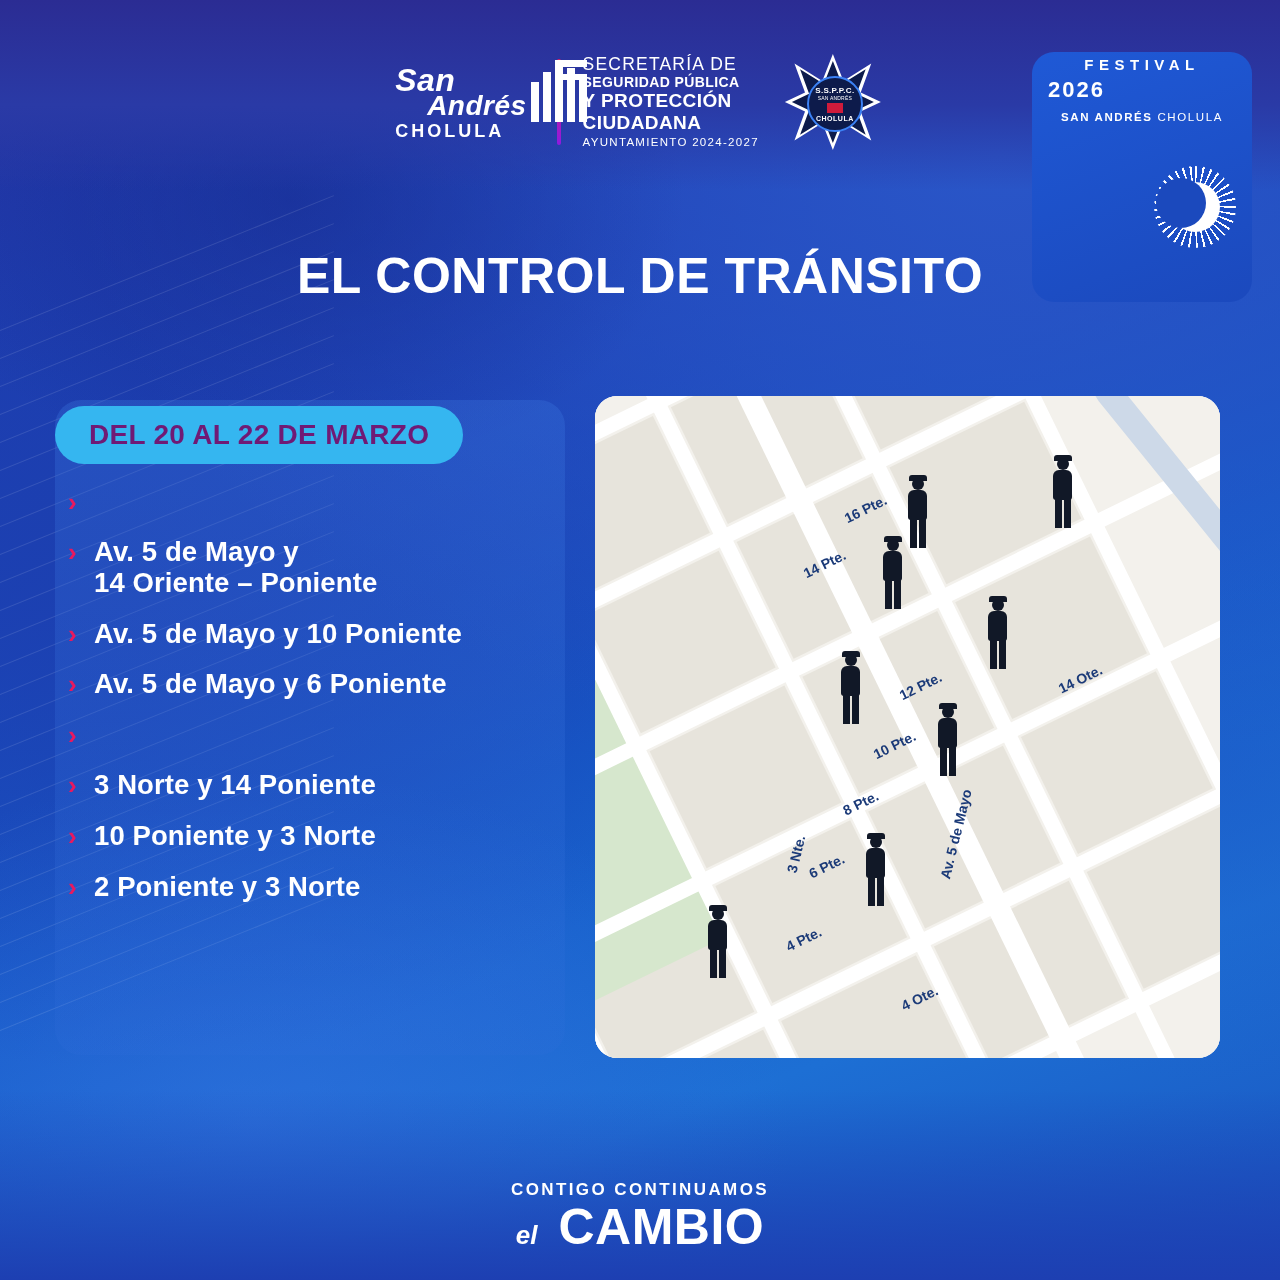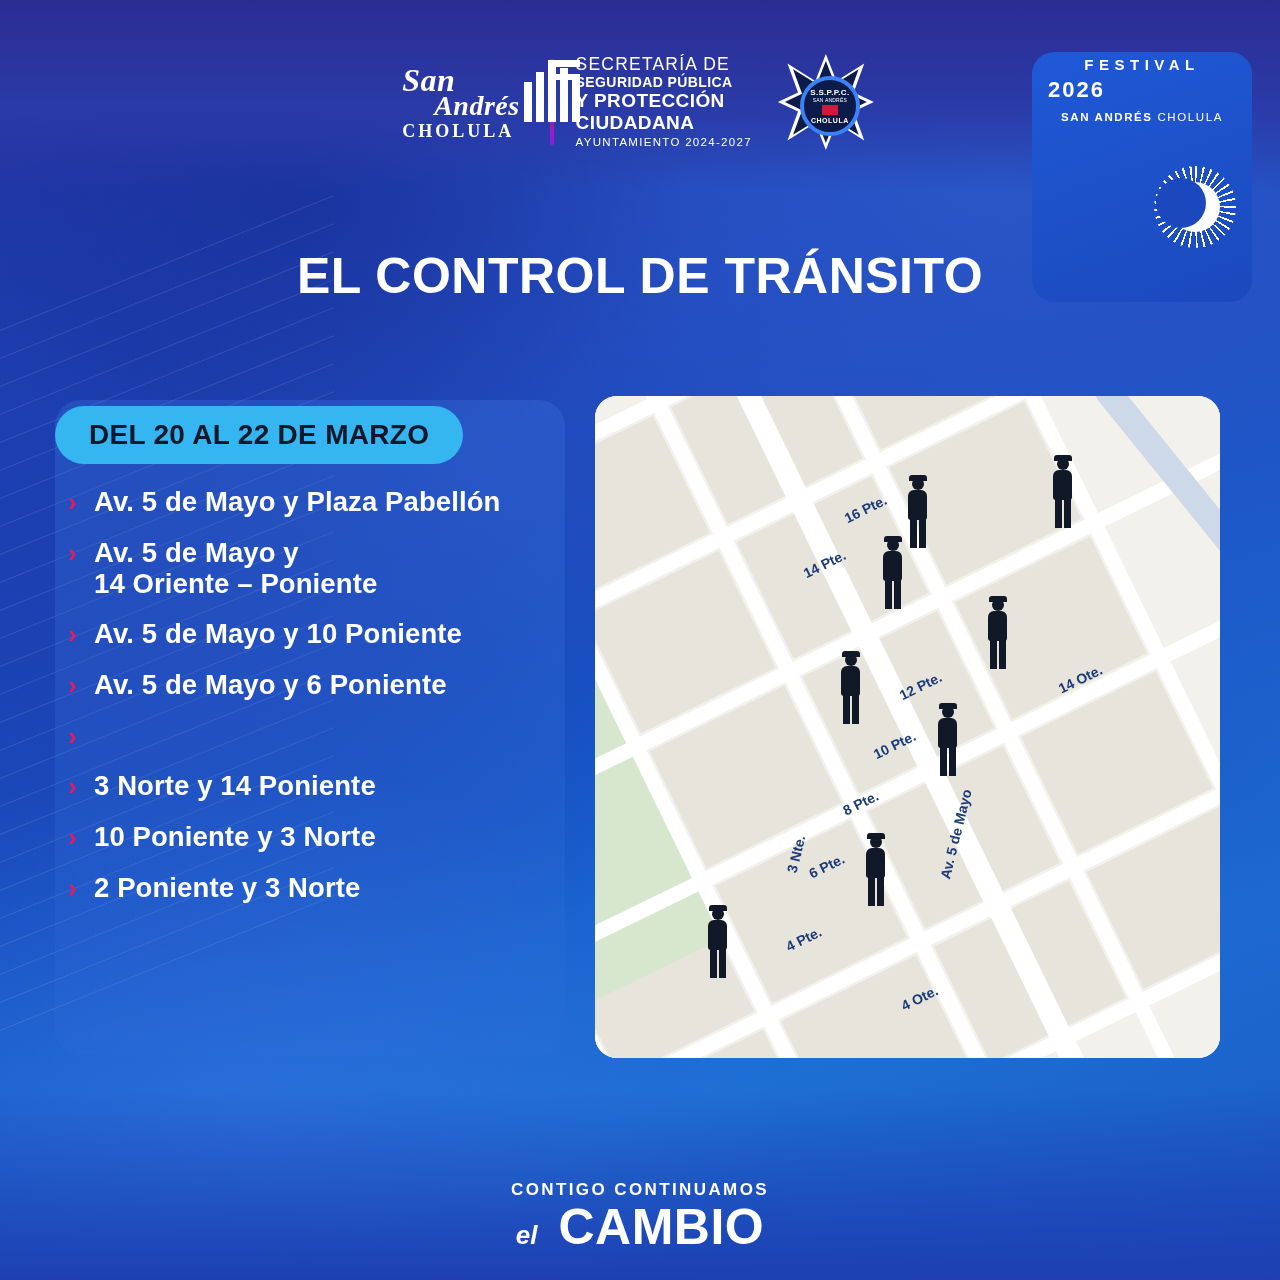--- a/index.html
+++ b/index.html
@@ -42,21 +42,21 @@
   .botband{
     position:absolute;left:0;bottom:0;width:100%;height:190px;
     background:linear-gradient(0deg,#1d3fb2 0%, rgba(29,63,178,0) 100%);
   }
 
   
   .header{
     position:absolute;left:0;top:42px;width:100%;height:120px;
     display:flex;align-items:center;justify-content:center;gap:22px;
   }
-  .logo-sac{color:#fff;text-align:left;line-height:1;position:relative;padding-right:8px;font-family:Liberation Serif, serif;}
+  .logo-sac{color:#fff;text-align:left;line-height:1;position:relative;padding-right:8px;}
   .logo-sac .l1{font-size:32px;font-weight:bold;letter-spacing:.5px;font-style:italic;}
   .logo-sac .l2{font-size:28px;font-weight:bold;letter-spacing:.5px;font-style:italic;margin-top:-4px;margin-left:32px;}
   .logo-sac .l3{font-size:18px;font-weight:bold;letter-spacing:3px;margin-top:2px;}
   .sac-mark{
     position:absolute;right:-62px;top:-4px;width:66px;height:64px;
   }
   .sac-mark span{position:absolute;background:#fff;}
   .divider-bar{width:4px;height:86px;background:linear-gradient(180deg,#e8195f,#8f1ae0);border-radius:2px;}
   .sec-text{color:#fff;line-height:1.12;}
   .sec-text .s1{font-size:17.5px;letter-spacing:1.2px;}
@@ -66,21 +66,21 @@
   .sec-text .s5{font-size:11.5px;letter-spacing:1.3px;margin-top:3px;}
   .shield{position:relative;width:104px;height:104px;}
   .star{
     position:absolute;left:50%;top:50%;width:96px;height:96px;margin:-48px 0 0 -48px;
     background:#fff;
     clip-path:polygon(50% 0%,61% 28%,90% 10%,79% 40%,100% 50%,79% 60%,90% 90%,61% 72%,50% 100%,39% 72%,10% 90%,21% 60%,0% 50%,21% 40%,10% 10%,39% 28%);
   }
   .star.inner{width:82px;height:82px;margin:-41px 0 0 -41px;background:#0d1b4b;}
   .star-core{
     position:absolute;left:50%;top:50%;width:52px;height:52px;margin:-26px 0 0 -26px;
-    border-radius:50%;background:#0d1b4b;border:4px solid #3b82f6;
+    border-radius:50%;background:#0d1b4b;border:2px solid #3b82f6;
     display:flex;flex-direction:column;align-items:center;justify-content:center;color:#fff;
   }
   .star-core .c1{font-size:8px;font-weight:bold;letter-spacing:.3px;}
   .star-core .c2{font-size:5px;letter-spacing:.2px;}
   .star-core .c3{width:16px;height:10px;background:#cf1b3b;margin:2px 0;}
   .star-core .c4{font-size:7px;font-weight:bold;letter-spacing:.5px;}
 
   
   .festival{
     position:absolute;right:28px;top:52px;width:220px;height:250px;
@@ -107,21 +107,21 @@
   .title-wrap .t2{font-size:50px;font-weight:bold;letter-spacing:.5px;margin-top:4px;}
 
   
   .panel{
     position:absolute;left:55px;top:400px;width:510px;height:655px;
     background:linear-gradient(180deg, rgba(60,120,225,.30), rgba(50,110,220,.16));
     border-radius:26px;
   }
   .datechip{
     position:absolute;left:55px;top:406px;
-    background:#35b6f0;color:#0f172a;
+    background:#35b6f0;color:#701a75;
     border-radius:30px;padding:13px 34px;
     font-size:28px;font-weight:bold;letter-spacing:.3px;
   }
   .list{position:absolute;left:68px;top:487px;width:520px;}
   .li{display:flex;align-items:flex-start;margin-bottom:20px;}
   .li .chev{
     width:26px;flex:0 0 26px;color:#e8195f;font-size:26px;font-weight:bold;line-height:30px;
   }
   .li .txt{color:#fff;font-size:27.5px;font-weight:bold;line-height:1.12;letter-spacing:.1px;}
 
@@ -239,21 +239,20 @@
 
 <div class="title-wrap">
   <div class="t2">EL CONTROL DE TRÁNSITO</div>
 </div>
 
 <div class="panel"></div>
 <div class="datechip">DEL 20 AL 22 DE MARZO</div>
 <div class="list" id="loclist">
     <div class="li">
       <div class="chev">›</div>
-      <div class="txt">Av. 5 de Mayo y Plaza Pabellón</div>
     </div>
     <div class="li">
       <div class="chev">›</div>
       <div class="txt">Av. 5 de Mayo y<br>14 Oriente – Poniente</div>
     </div>
     <div class="li">
       <div class="chev">›</div>
       <div class="txt">Av. 5 de Mayo y 10 Poniente</div>
     </div>
     <div class="li">

